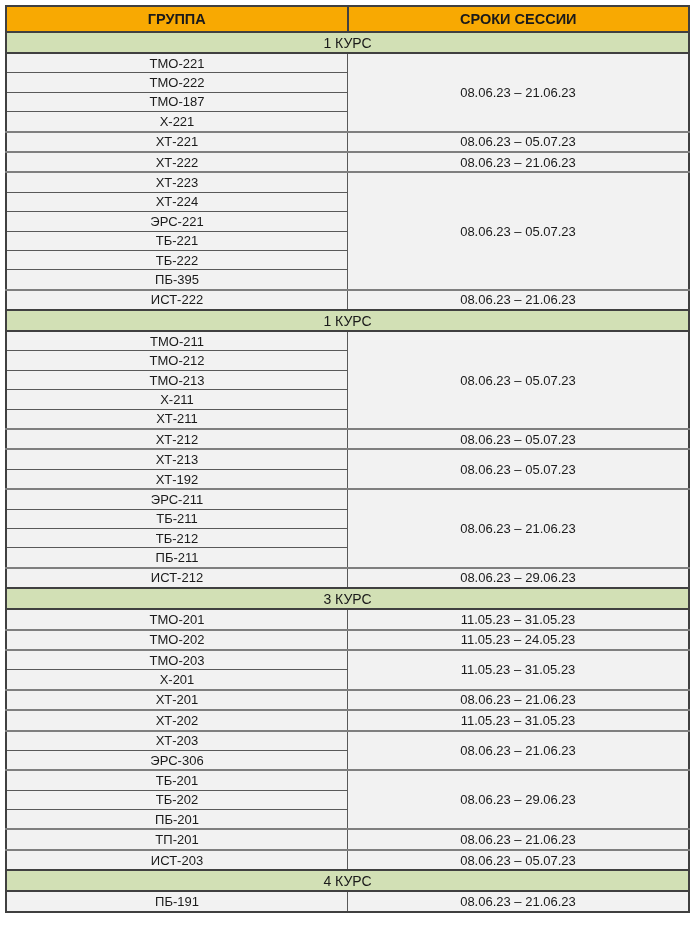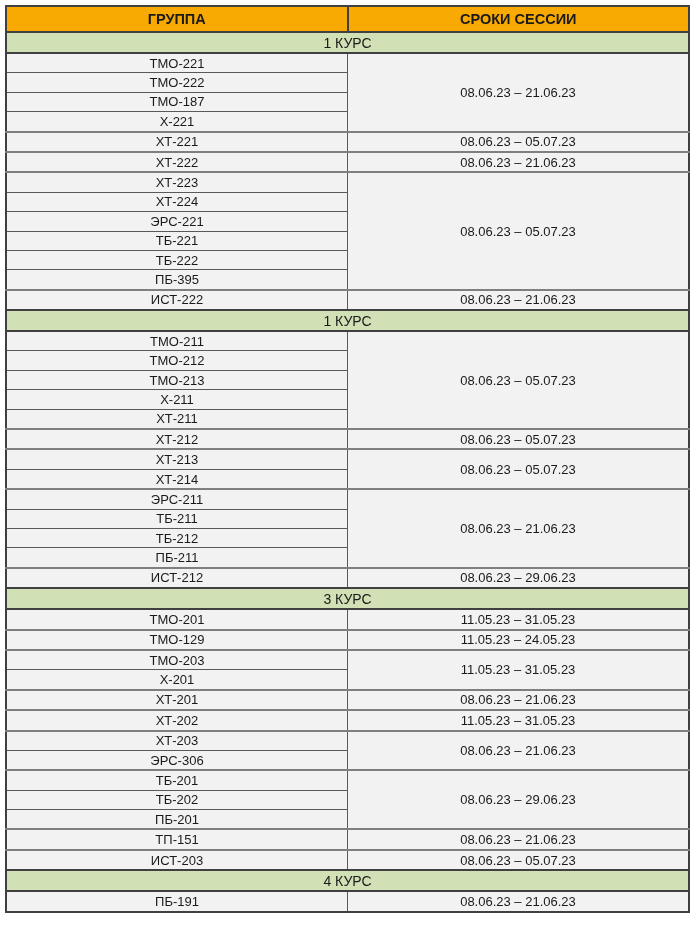--- a/index.html
+++ b/index.html
@@ -141,21 +141,21 @@
         </tr>
         <tr class="group-start">
           <td class="group-cell">ХТ-212</td>
           <td class="dates-cell" rowspan="1">08.06.23 – 05.07.23</td>
         </tr>
         <tr class="group-start">
           <td class="group-cell">ХТ-213</td>
           <td class="dates-cell" rowspan="2">08.06.23 – 05.07.23</td>
         </tr>
         <tr>
-          <td class="group-cell">ХТ-214</td>
+          <td class="group-cell">ХТ-192</td>
         </tr>
         <tr class="group-start">
           <td class="group-cell">ЭРС-211</td>
           <td class="dates-cell" rowspan="4">08.06.23 – 21.06.23</td>
         </tr>
         <tr>
           <td class="group-cell">ТБ-211</td>
         </tr>
         <tr>
           <td class="group-cell">ТБ-212</td>
@@ -168,21 +168,21 @@
           <td class="dates-cell" rowspan="1">08.06.23 – 29.06.23</td>
         </tr>
         <tr class="section-row">
           <td colspan="2">3 КУРС</td>
         </tr>
         <tr class="group-start">
           <td class="group-cell">ТМО-201</td>
           <td class="dates-cell" rowspan="1">11.05.23 – 31.05.23</td>
         </tr>
         <tr class="group-start">
-          <td class="group-cell">ТМО-129</td>
+          <td class="group-cell">ТМО-202</td>
           <td class="dates-cell" rowspan="1">11.05.23 – 24.05.23</td>
         </tr>
         <tr class="group-start">
           <td class="group-cell">ТМО-203</td>
           <td class="dates-cell" rowspan="2">11.05.23 – 31.05.23</td>
         </tr>
         <tr>
           <td class="group-cell">Х-201</td>
         </tr>
         <tr class="group-start">
@@ -204,21 +204,21 @@
           <td class="group-cell">ТБ-201</td>
           <td class="dates-cell" rowspan="3">08.06.23 – 29.06.23</td>
         </tr>
         <tr>
           <td class="group-cell">ТБ-202</td>
         </tr>
         <tr>
           <td class="group-cell">ПБ-201</td>
         </tr>
         <tr class="group-start">
-          <td class="group-cell">ТП-151</td>
+          <td class="group-cell">ТП-201</td>
           <td class="dates-cell" rowspan="1">08.06.23 – 21.06.23</td>
         </tr>
         <tr class="group-start">
           <td class="group-cell">ИСТ-203</td>
           <td class="dates-cell" rowspan="1">08.06.23 – 05.07.23</td>
         </tr>
         <tr class="section-row">
           <td colspan="2">4 КУРС</td>
         </tr>
         <tr class="group-start">

